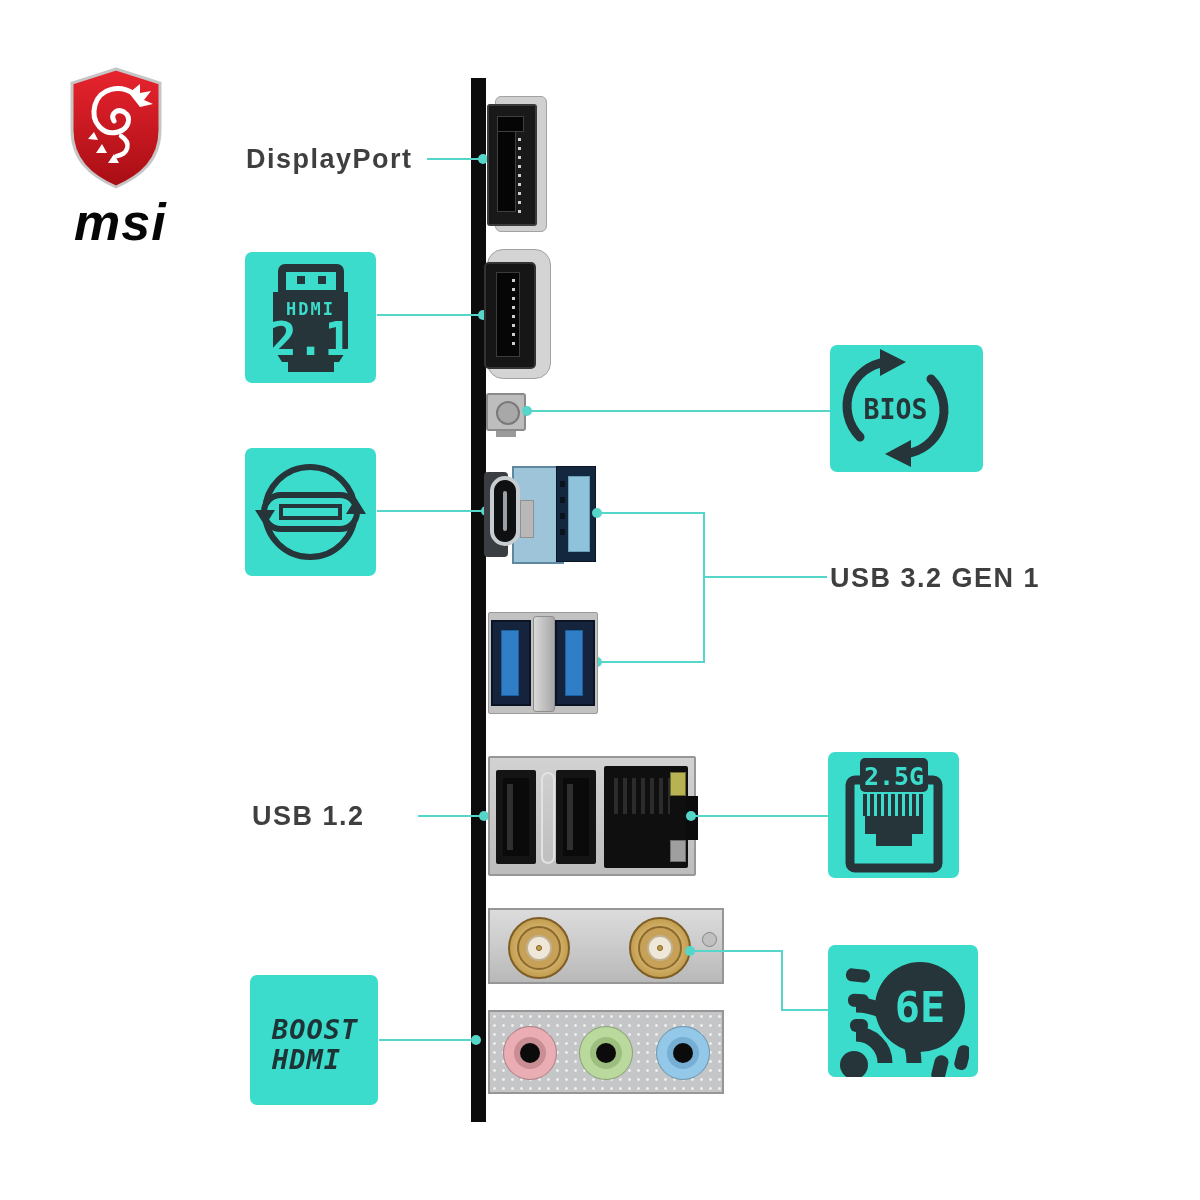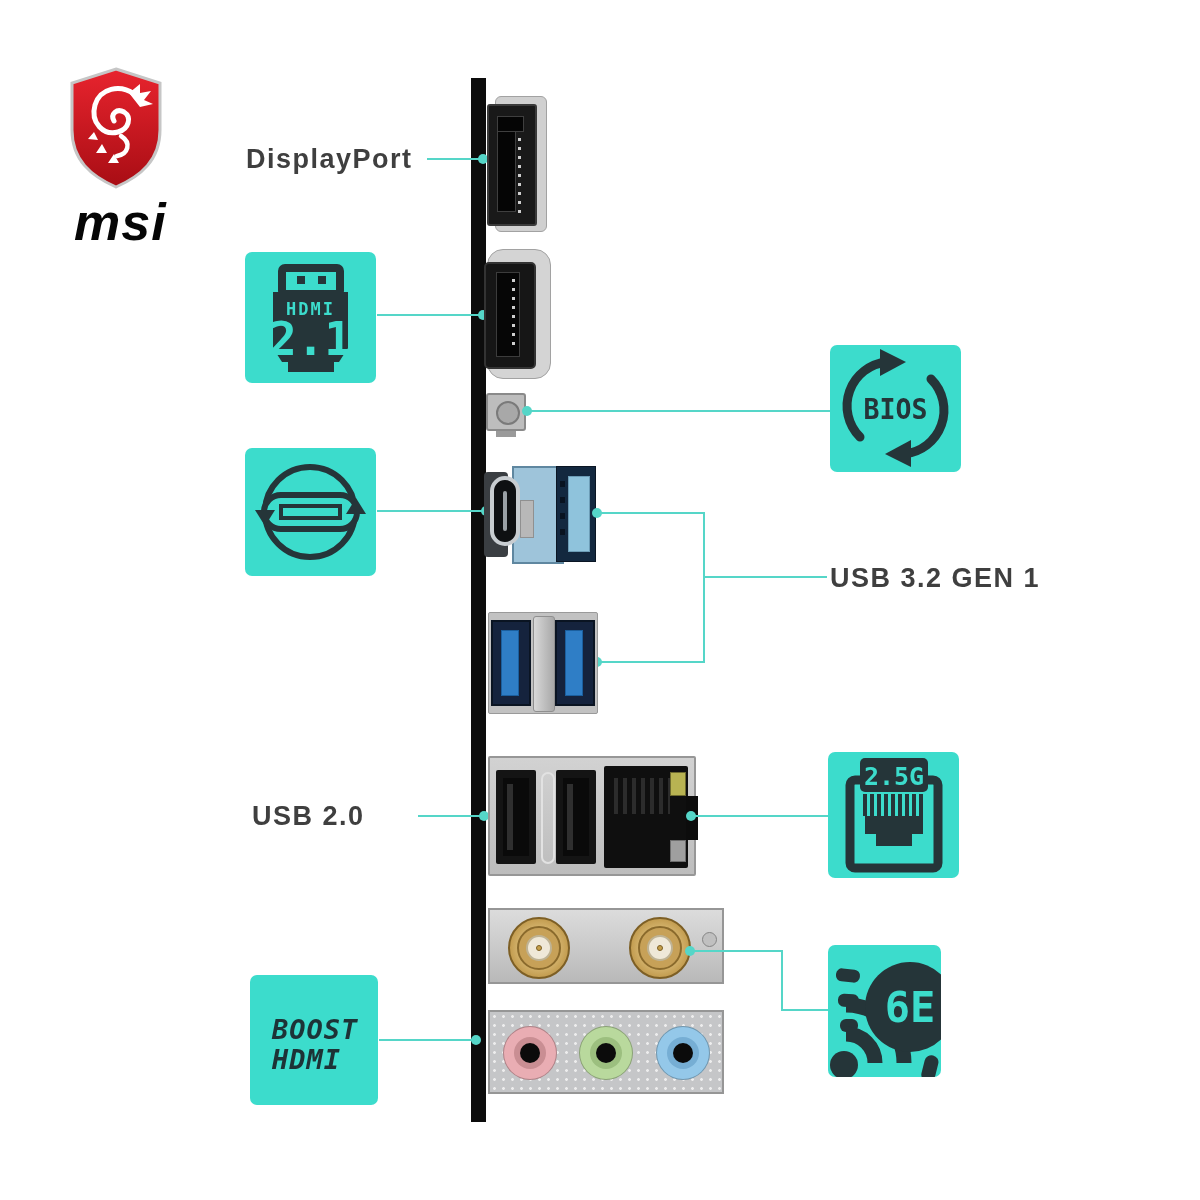--- a/index.html
+++ b/index.html
@@ -78,21 +78,21 @@
 </div>
 
 <div class="port-part" style="left:486px;top:393px;width:40px;height:45px;">
   <div class="abs" style="left:0;top:0;width:40px;height:38px;background:#bdbdbd;border:2px solid #8a8a8a;border-radius:3px;box-sizing:border-box;"></div>
   <div class="abs" style="left:10px;top:8px;width:20px;height:20px;border-radius:50%;background:#a8a8a8;border:2px solid #7a7a7a;"></div>
   <div class="abs" style="left:10px;top:38px;width:20px;height:6px;background:#9a9a9a;"></div>
 </div>
 <div class="line" style="left:527px;top:410px;width:303px;"></div>
 <div class="dot" style="left:522px;top:406px;"></div>
 
-<div class="badge" style="left:830px;top:345px;width:131px;height:127px;">
+<div class="badge" style="left:830px;top:345px;width:153px;height:127px;">
   <svg width="131" height="127" viewBox="0 0 131 127">
     <path d="M30 92 A44 44 0 0 1 57 17" fill="none" stroke="var(--icon-dark)" stroke-width="9" stroke-linecap="round"></path>
     <polygon points="50,4 76,17 50,31" fill="var(--icon-dark)"></polygon>
     <path d="M101 34 A44 44 0 0 1 74 109" fill="none" stroke="var(--icon-dark)" stroke-width="9" stroke-linecap="round"></path>
     <polygon points="81,122 55,109 81,95" fill="var(--icon-dark)"></polygon>
     <text x="65.5" y="74" text-anchor="middle" font-size="29" textLength="64" lengthAdjust="spacingAndGlyphs" font-family="Liberation Sans,sans-serif" fill="var(--icon-dark)">BIOS</text>
   </svg>
 </div>
 
 <div class="badge" style="left:245px;top:448px;width:131px;height:128px;">
@@ -128,21 +128,21 @@
 
 <div class="port-part" style="left:488px;top:612px;width:110px;height:102px;">
   <div class="abs" style="left:0;top:0;width:110px;height:102px;background:#c2c2c2;border:1px solid #9a9a9a;border-radius:2px;box-sizing:border-box;"></div>
   <div class="abs" style="left:3px;top:8px;width:40px;height:86px;background:#15233d;border:2px solid #0a1422;box-sizing:border-box;"></div>
   <div class="abs" style="left:13px;top:18px;width:16px;height:64px;background:#2f7ec6;border:1px solid #1b5f9e;"></div>
   <div class="abs" style="left:45px;top:4px;width:20px;height:94px;background:linear-gradient(90deg,#d8d8d8,#a8a8a8);border:1px solid #8f8f8f;border-radius:3px;"></div>
   <div class="abs" style="left:67px;top:8px;width:40px;height:86px;background:#15233d;border:2px solid #0a1422;box-sizing:border-box;"></div>
   <div class="abs" style="left:77px;top:18px;width:16px;height:64px;background:#2f7ec6;border:1px solid #1b5f9e;"></div>
 </div>
 
-<div class="callout" style="left:252px;top:799px;">USB 2.0</div>
+<div class="callout" style="left:252px;top:799px;">USB 1.2</div>
 <div class="line" style="left:418px;top:815px;width:66px;"></div>
 <div class="dot" style="left:479px;top:811px;"></div>
 
 <div class="port-part" style="left:488px;top:756px;width:208px;height:120px;">
   <div class="abs" style="left:0;top:0;width:208px;height:120px;background:linear-gradient(#d2d2d2,#bdbdbd);border:2px solid #979797;border-radius:2px;box-sizing:border-box;"></div>
   <div class="abs" style="left:8px;top:14px;width:40px;height:94px;background:#141414;border-radius:2px;"></div>
   <div class="abs" style="left:15px;top:22px;width:26px;height:78px;background:#0a0a0a;"></div>
   <div class="abs" style="left:19px;top:28px;width:6px;height:66px;background:#2f2f2f;"></div>
   <div class="abs" style="left:53px;top:16px;width:10px;height:88px;border:2px solid #e2e2e2;border-radius:7px;"></div>
   <div class="abs" style="left:68px;top:14px;width:40px;height:94px;background:#141414;border-radius:2px;"></div>
@@ -188,21 +188,21 @@
     <div class="abs" style="inset:16px;border-radius:50%;background:#efe8d8;border:2px solid #bfb394;"></div>
     <div class="abs" style="inset:26px;border-radius:50%;background:#c59f4a;border:1px solid #7d5f25;"></div>
   </div>
   <div class="abs" style="left:212px;top:22px;width:13px;height:13px;border-radius:50%;background:#c0c0c0;border:1px solid #858585;"></div>
 </div>
 <div class="dot" style="left:685px;top:946px;"></div>
 <div class="line" style="left:690px;top:950px;width:93px;"></div>
 <div class="vline" style="left:781px;top:950px;height:61px;"></div>
 <div class="line" style="left:783px;top:1009px;width:45px;"></div>
 
-<div class="badge" style="left:828px;top:945px;width:113px;height:132px;overflow:hidden;text-align:center;">
+<div class="badge" style="left:828px;top:945px;width:150px;height:132px;overflow:hidden;text-align:center;">
   <svg width="131" height="132" viewBox="0 0 131 132">
     <g fill="var(--icon-dark)">
       <rect x="8" y="24" width="24" height="13" rx="6" transform="rotate(6 20 30)"></rect>
       <rect x="10" y="49" width="21" height="13" rx="6" transform="rotate(3 20 55)"></rect>
       <rect x="12" y="74" width="18" height="13" rx="6"></rect>
     </g>
     <path d="M18 60 A58 58 0 0 1 76 118" fill="none" stroke="var(--icon-dark)" stroke-width="15"></path>
     <path d="M18 89 A29 29 0 0 1 47 118" fill="none" stroke="var(--icon-dark)" stroke-width="15"></path>
     <circle cx="16" cy="120" r="14" fill="var(--icon-dark)"></circle>
     <circle cx="82" cy="62" r="45" fill="var(--icon-dark)"></circle>

